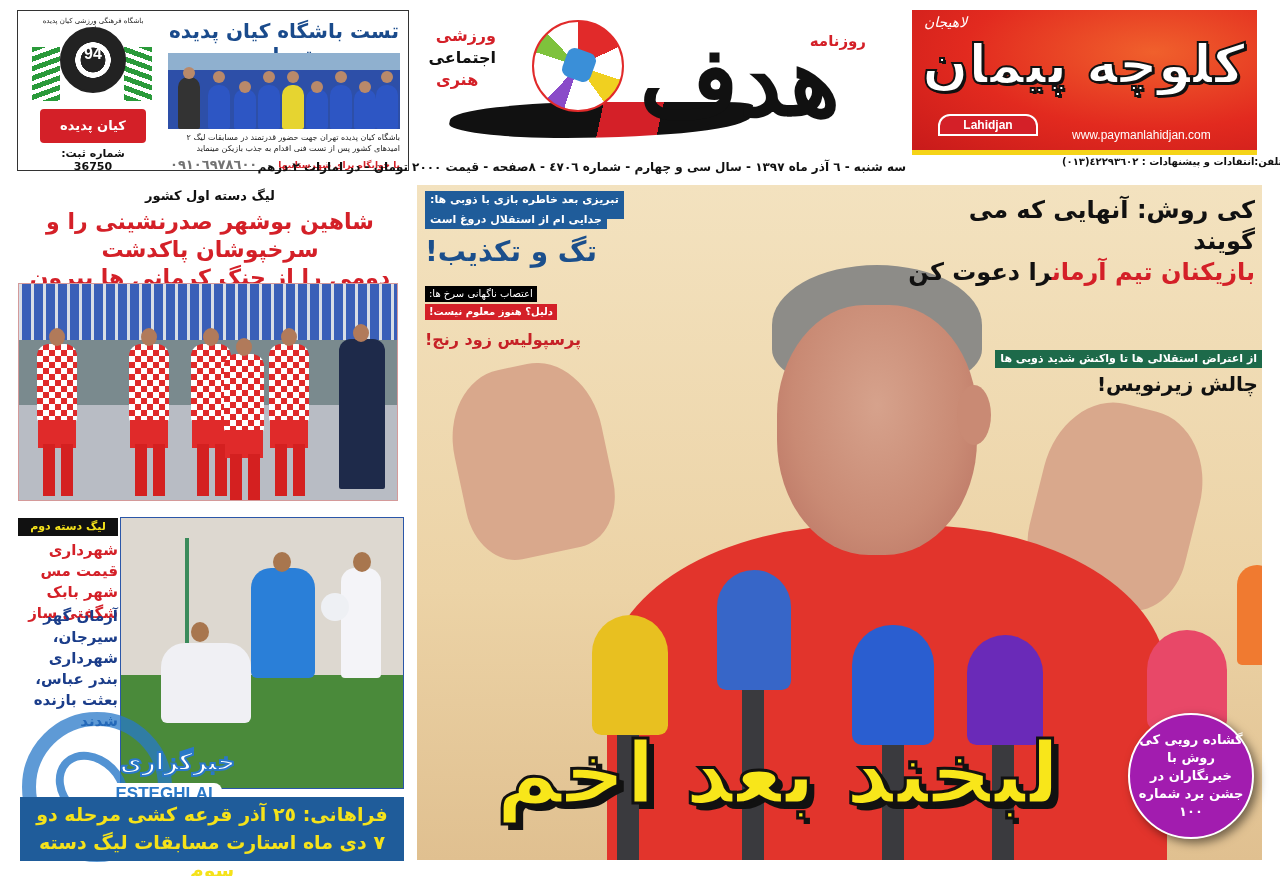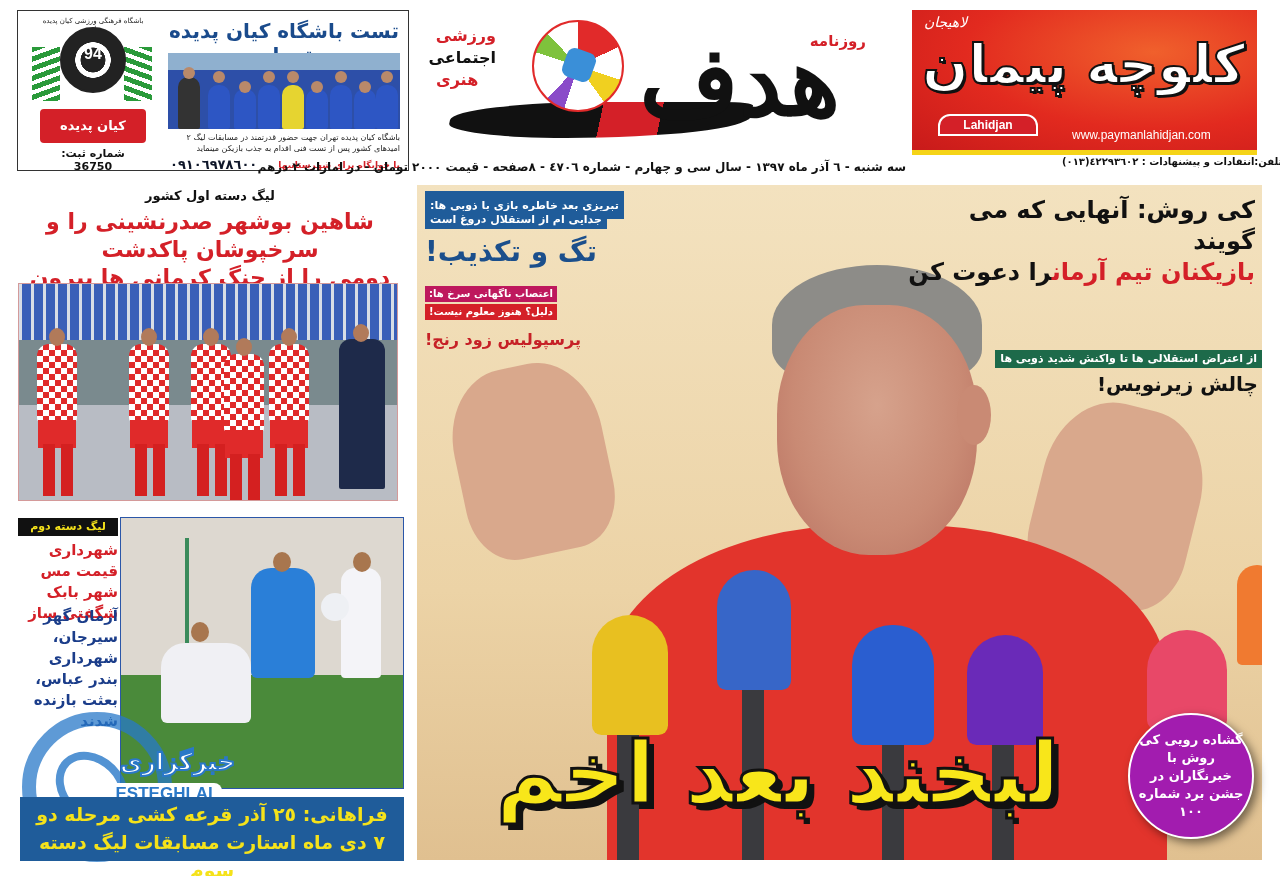--- a/index.html
+++ b/index.html
@@ -15,21 +15,21 @@
   .ad-left .wing { position: absolute; top: 36px; width: 28px; height: 54px; background: repeating-linear-gradient(160deg, #2a9a3a 0 5px, #fff 5px 9px); }
   .ad-left .wing.l { left: 14px; } .ad-left .wing.r { left: 106px; transform: scaleX(-1); }
   .ad-left .ribbon { position: absolute; left: 22px; top: 98px; width: 106px; height: 34px; background: #d42028; border-radius: 4px; color: #fff; font-size: 13px; font-weight: bold; text-align: center; line-height: 34px; }
   .ad-left .regno { position: absolute; left: 26px; top: 136px; width: 98px; text-align: center; font-size: 11px; font-weight: bold; color: #111; }
   .ad-left .arc-text { position: absolute; left: 20px; top: 6px; width: 110px; text-align: center; font-size: 7px; color: #222; }
   .ad-left .title { position: absolute; right: 8px; top: 8px; width: 232px; text-align: center; font-size: 20px; font-weight: bold; color: #1a4b8c; }
   .ad-left .team-photo { position: absolute; right: 8px; top: 42px; width: 232px; height: 76px; background: linear-gradient(180deg, #8fb0cf 0 22%, #2d4fa8 22% 100%); overflow: hidden; }
   .ad-left .team-photo .p { position: absolute; width: 22px; height: 44px; border-radius: 10px 10px 2px 2px; background: #2d56c4; bottom: 0; }
   .ad-left .team-photo .h { position: absolute; width: 12px; height: 12px; border-radius: 50%; background: #b9896a; }
   .ad-left .desc { position: absolute; right: 8px; top: 121px; width: 232px; font-size: 8px; color: #222; line-height: 11px; text-align: right; }
-  .ad-left .phone { position: absolute; left: 152px; top: 146px; font-size: 13px; font-weight: bold; color: #0f172a; font-family: "DejaVu Sans", sans-serif; }
+  .ad-left .phone { position: absolute; left: 152px; top: 146px; font-size: 13px; font-weight: bold; color: #737373; font-family: "DejaVu Sans", sans-serif; }
   .ad-left .dorm { position: absolute; right: 8px; top: 149px; font-size: 9px; font-weight: bold; color: #d42028; }
 
   .logo-zone-center { left: 430px; top: 8px; width: 440px; height: 150px; }
   .hadaf-word { position: absolute; right: 30px; top: 14px; font-size: 96px; font-weight: bold; color: #111; line-height: 120px; font-family: "DejaVu Serif", serif; }
   .ruznameh { position: absolute; right: 4px; top: 24px; font-size: 15px; color: #d42028; font-weight: bold; }
   .tagline { position: absolute; left: 6px; width: 60px; text-align: left; font-size: 16px; font-weight: bold; }
   .logo-ball { position: absolute; left: 102px; top: 12px; width: 92px; height: 92px; border-radius: 50%; background: conic-gradient(#e12a2a 0 18%, #fff 18% 30%, #f0d020 30% 40%, #fff 40% 55%, #8a4bc9 55% 62%, #fff 62% 80%, #7ec23c 80% 88%, #fff 88%); border: 2px solid #e12a2a; }
   .logo-ball .center { position: absolute; left: 30px; top: 28px; width: 30px; height: 30px; background: #3a8fd8; border-radius: 8px; transform: rotate(20deg); }
   .swoosh { position: absolute; left: 20px; top: 94px; width: 300px; height: 36px; border-radius: 50% 10% 60% 40%; background: linear-gradient(90deg, #111 0 50%, #d42028 50% 70%, #111 70%); transform: skewX(-12deg); }
   .dateline { left: 420px; top: 160px; width: 486px; text-align: center; font-size: 12px; font-weight: bold; color: #111; white-space: nowrap; }
@@ -85,24 +85,24 @@
   .mp-hand-r { position: absolute; left: 620px; top: 220px; width: 160px; height: 200px; border-radius: 40% 40% 30% 30%; background: #d9a88c; transform: rotate(14deg); }
   .mic { position: absolute; border-radius: 40px 40px 10px 10px; }
   .mic.y { left: 175px; top: 430px; width: 76px; height: 120px; background: #e8c020; }
   .mic.b1 { left: 300px; top: 385px; width: 74px; height: 120px; background: #3766c8; }
   .mic.b2 { left: 435px; top: 440px; width: 82px; height: 120px; background: #2a5ed0; }
   .mic.p { left: 550px; top: 450px; width: 76px; height: 110px; background: #6a2ab8; }
   .mic.pink { left: 730px; top: 445px; width: 80px; height: 100px; background: #e84868; }
   .mic.o { left: 820px; top: 380px; width: 40px; height: 100px; background: #f07a30; }
   .mic-stand { position: absolute; width: 22px; background: #3a3a3e; }
 
-  .k-blue-1 { left: 425px; top: 191px; height: 28px; padding: 6px 5px; background: #1f5c9a; color: #fff; font-size: 11px; font-weight: bold; line-height: 18px; white-space: nowrap; }
+  .k-blue-1 { left: 425px; top: 191px; height: 28px; padding: 0 5px; background: #1f5c9a; color: #fff; font-size: 11px; font-weight: bold; line-height: 18px; white-space: nowrap; }
   .k-blue-2 { left: 425px; top: 211px; height: 18px; padding: 0 5px; background: #1f5c9a; color: #fff; font-size: 11px; font-weight: bold; line-height: 18px; white-space: nowrap; }
   .h-blue { left: 425px; top: 232px; width: 180px; text-align: left; font-size: 28px; font-weight: bold; color: #1b4f8c; line-height: 40px; }
-  .k-red-1 { left: 425px; top: 286px; height: 16px; padding: 0 4px; background: #be185d; color: #fff; font-size: 10px; font-weight: bold; line-height: 16px; white-space: nowrap; }
+  .k-red-1 { left: 425px; top: 286px; height: 16px; padding: 0 4px; background: #000000; color: #fff; font-size: 10px; font-weight: normal; line-height: 16px; white-space: nowrap; }
   .k-red-2 { left: 425px; top: 304px; height: 16px; padding: 0 4px; background: #d42028; color: #fff; font-size: 10px; font-weight: bold; line-height: 16px; white-space: nowrap; }
   .h-red { left: 425px; top: 322px; width: 200px; text-align: left; font-size: 16px; font-weight: bold; color: #c62026; line-height: 36px; }
 
   .right-head { left: 900px; top: 195px; width: 355px; text-align: right; font-size: 24px; font-weight: bold; color: #111; line-height: 31px; }
   .right-head .red { color: #d42028; }
   .k-green { right: 18px; top: 350px; height: 18px; padding: 0 5px; background: #1d6a4a; color: #fff; font-size: 11px; font-weight: bold; line-height: 18px; white-space: nowrap; }
   .h-green { right: 22px; top: 370px; font-size: 20px; font-weight: bold; color: #111; line-height: 28px; white-space: nowrap; }
 
   .big-headline { left: 428px; top: 718px; width: 700px; text-align: center; font-size: 86px; font-weight: bold; color: #f8e61a; -webkit-text-stroke: 3px #111; text-shadow: 6px 6px 0 #111; line-height: 110px; white-space: nowrap; }
 

